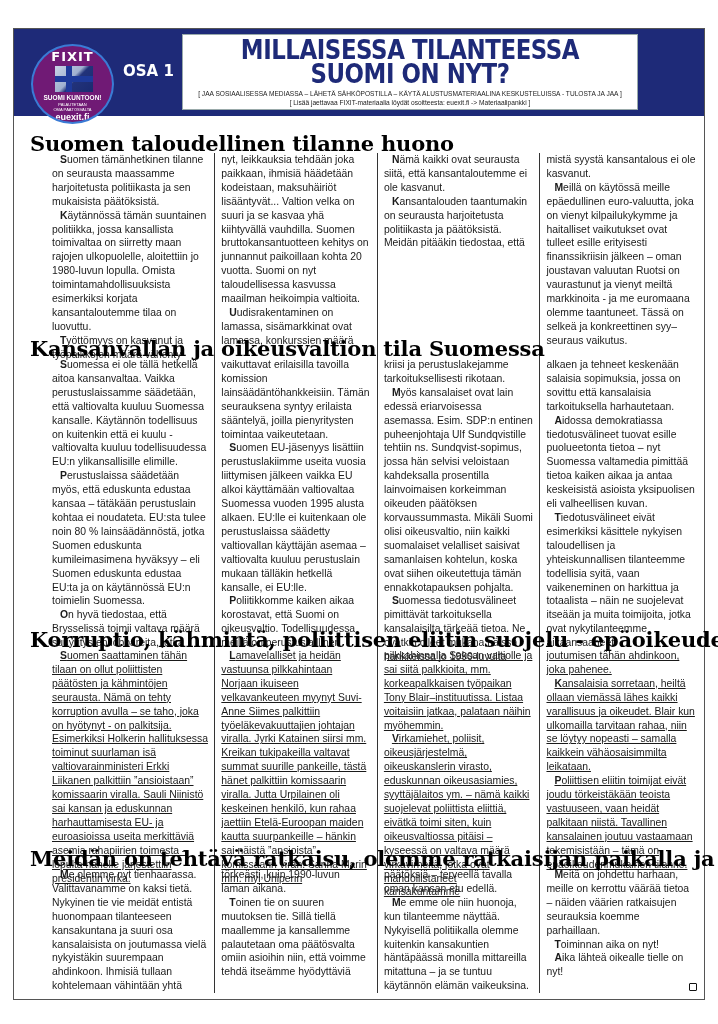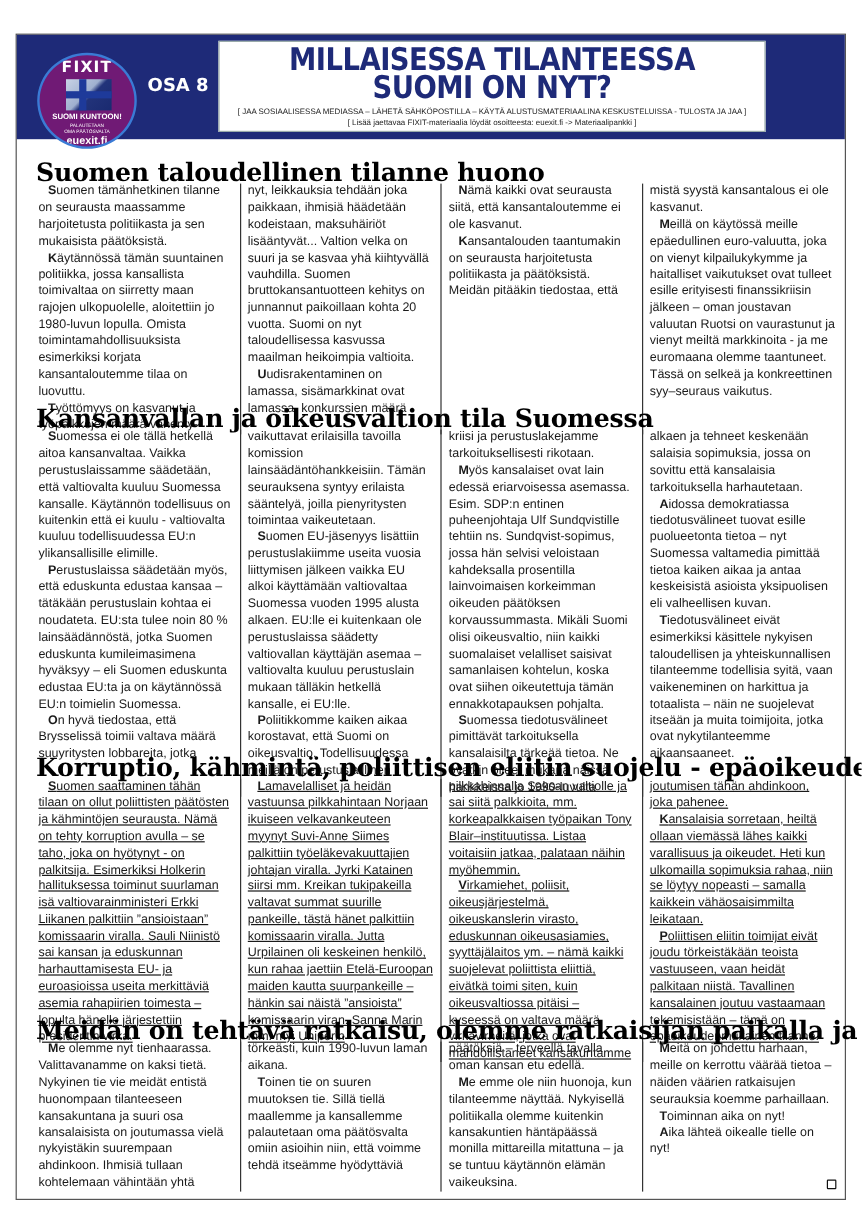--- a/index.html
+++ b/index.html
@@ -61,21 +61,21 @@
     font-family: "DejaVu Serif", "Liberation Serif", serif; font-weight: bold; font-size: 21px;
     color: #000; letter-spacing: -0.2px; white-space: nowrap;
   }
   .cols {
     position: absolute; left: 18px; width: 670px; display: flex;
   }
   .col {
     width: 167.5px; padding: 0 6px 0 6px; font-size: 10.4px; line-height: 13.9px; color: #1a1a1a;
     border-left: 1px solid #333;
   }
-  .col:first-child { border-left: none; padding-left: 0; }
+  .col:first-child { border-left: none; padding-left: 0; margin-left: 20px; }
   .col p { text-indent: 8px; }
   .col p.cont { text-indent: 0; }
   .col p b { font-weight: bold; }
   .end-box {
     position: absolute; right: 7px; bottom: 8px; width: 8px; height: 8px;
     border: 1.5px solid #111; border-radius: 1px;
   }
 </style>
 </head>
 <body>
@@ -85,21 +85,21 @@
     <div class="logo">
       <div class="fixit">FIXIT</div>
       <div class="flag"></div>
       <div class="kuntoon">SUOMI KUNTOON!</div>
       <div class="palautetaan">
         <div>PALAUTETAAN</div>
         <div>OMA PÄÄTÖSVALTA</div>
       </div>
       <div class="site">euexit.fi</div>
     </div>
-    <div class="osa">OSA 8</div>
+    <div class="osa">OSA 1</div>
     <div class="title-box">
       <div class="title-line first">MILLAISESSA TILANTEESSA</div>
       <div class="title-line">SUOMI ON NYT?</div>
       <div class="subline a">[ JAA SOSIAALISESSA MEDIASSA – LÄHETÄ SÄHKÖPOSTILLA – KÄYTÄ ALUSTUSMATERIAALINA KESKUSTELUISSA - TULOSTA JA JAA ]</div>
       <div class="subline">[ Lisää jaettavaa FIXIT-materiaalia löydät osoitteesta: euexit.fi -&gt; Materiaalipankki ]</div>
     </div>
   </div>
 
   <div class="section-title" style="top:102px;">Suomen taloudellinen tilanne huono</div>
   <div class="cols" style="top:124px;">
@@ -153,21 +153,21 @@
       </div>
       <div class="col">
         <p><b>L</b><span>amavelalliset ja heidän vastuunsa pilkkahintaan Norjaan ikuiseen velkavankeuteen myynyt Suvi-Anne Siimes palkittiin työeläkevakuuttajien johtajan viralla. Jyrki Katainen siirsi mm. Kreikan tukipakeilla valtavat summat suurille pankeille, tästä hänet palkittiin komissaarin viralla. Jutta Urpilainen oli keskeinen henkilö, kun rahaa jaettiin Etelä-Euroopan maiden kautta suurpankeille – hänkin sai näistä ”ansioista” komissaarin viran. Sanna Marin mm. myi Uniperin</span></p>
       </div>
       <div class="col">
         <p class="cont"><span>pilkkahinnalla Saksan valtiolle ja sai siitä palkkioita, mm. korkeapalkkaisen työpaikan Tony Blair–instituutissa. Listaa voitaisiin jatkaa, palataan näihin myöhemmin.</span></p>
         <p><b>V</b><span>irkamiehet, poliisit, oikeusjärjestelmä, oikeuskanslerin virasto, eduskunnan oikeusasiamies, syyttäjälaitos ym. – nämä kaikki suojelevat poliittista eliittiä, eivätkä toimi siten, kuin oikeusvaltiossa pitäisi – kyseessä on valtava määrä virkavirheitä, jotka ovat mahdollistaneet kansakuntamme</span></p>
       </div>
       <div class="col">
         <p class="cont"><span>joutumisen tähän ahdinkoon, joka pahenee.</span></p>
-        <p><b>K</b><span>ansalaisia sorretaan, heiltä ollaan viemässä lähes kaikki varallisuus ja oikeudet. Heti kun ulkomailla sopimuksia rahaa, niin se löytyy nopeasti – samalla kaikkein vähäosaisimmilta leikataan.</span></p>
+        <p><b>K</b><span>ansalaisia sorretaan, heiltä ollaan viemässä lähes kaikki varallisuus ja oikeudet. Blair kun ulkomailla tarvitaan rahaa, niin se löytyy nopeasti – samalla kaikkein vähäosaisimmilta leikataan.</span></p>
         <p><b>P</b><span>oliittisen eliitin toimijat eivät joudu törkeistäkään teoista vastuuseen, vaan heidät palkitaan niistä. Tavallinen kansalainen joutuu vastaamaan tekemisistään – tämä on epäoikeudenmukainen tilanne.</span></p>
       </div>
     </div>
 
   <div class="section-title" style="top:817px;">Meidän on tehtävä ratkaisu, olemme ratkaisijan paikalla ja tienhaarassa</div>
   <div class="cols" style="top:839px;">
       <div class="col">
         <p><b>M</b><span>e olemme nyt tienhaarassa. Valittavanamme on kaksi tietä. Nykyinen tie vie meidät entistä huonompaan tilanteeseen kansakuntana ja suuri osa kansalaisista on joutumassa vielä nykyistäkin suurempaan ahdinkoon. Ihmisiä tullaan kohtelemaan vähintään yhtä</span></p>
       </div>
       <div class="col">

